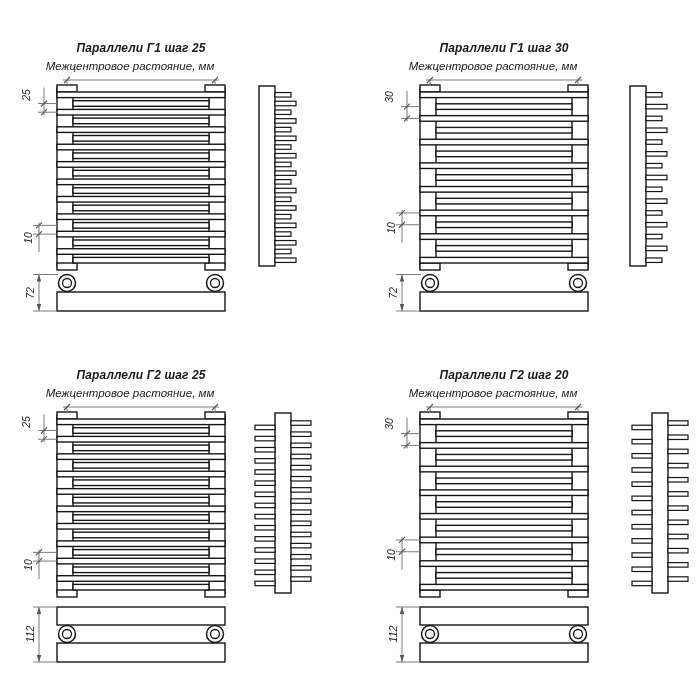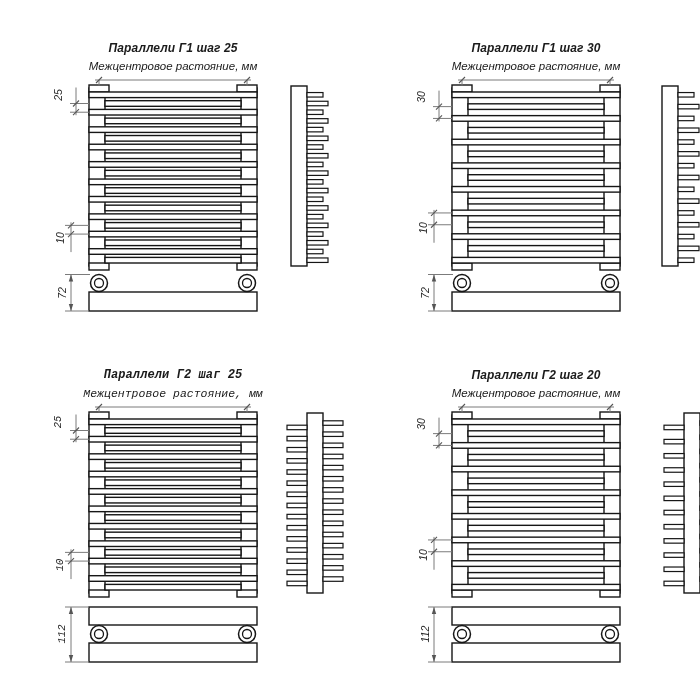--- a/index.html
+++ b/index.html
@@ -1,27 +1,27 @@
 <!DOCTYPE html>
 <html><head>
 <meta charset="utf-8">
 <style>
   html,body{margin:0;padding:0;background:#ffffff;}
   body{width:700px;height:700px;overflow:hidden;}
   #canvas{position:relative;width:700px;height:700px;background:#ffffff;
           font-family:"Liberation Sans",sans-serif;}
-  .fig{position:absolute;width:340px;height:348px;margin-left:32px;}
+  .fig{position:absolute;width:340px;height:348px;}
   .fig.pos-0{left:0;top:0;}
   .fig.pos-1{left:363px;top:0;}
-  .fig.pos-2{left:0;top:327px;font-family:Liberation Mono, monospace;}
+  .fig.pos-2{left:0;top:327px;}
   .fig.pos-3{left:363px;top:327px;}
   .fig-svg{position:absolute;left:0;top:0;}
   .fig-title{position:absolute;left:21px;top:41px;width:240px;text-align:center;
              font-style:italic;font-weight:700;font-size:12px;letter-spacing:.1px;color:#1b1b1b;}
-  .fig-subtitle{position:absolute;left:21px;top:60px;width:240px;text-align:center;
+  .fig-subtitle{position:absolute;left:10px;top:60px;width:240px;text-align:center;
              font-style:italic;font-weight:400;font-size:11.5px;color:#1b1b1b;}
   .dim{position:absolute;font-style:italic;font-size:10.5px;color:#262626;white-space:nowrap;
        transform:translate(-50%,-50%) rotate(-90deg);}
   .dim-step{left:26px;}
   .s25 .dim-step{top:95px;} .s30 .dim-step{top:97px;}
   .dim-gap{left:28px;}
   .s25 .dim-gap{top:238px;} .s30 .dim-gap{top:228px;}
   .dim-depth{left:30px;}
   .g1 .dim-depth{top:293px;} .g2 .dim-depth{top:307px;}
 </style>

